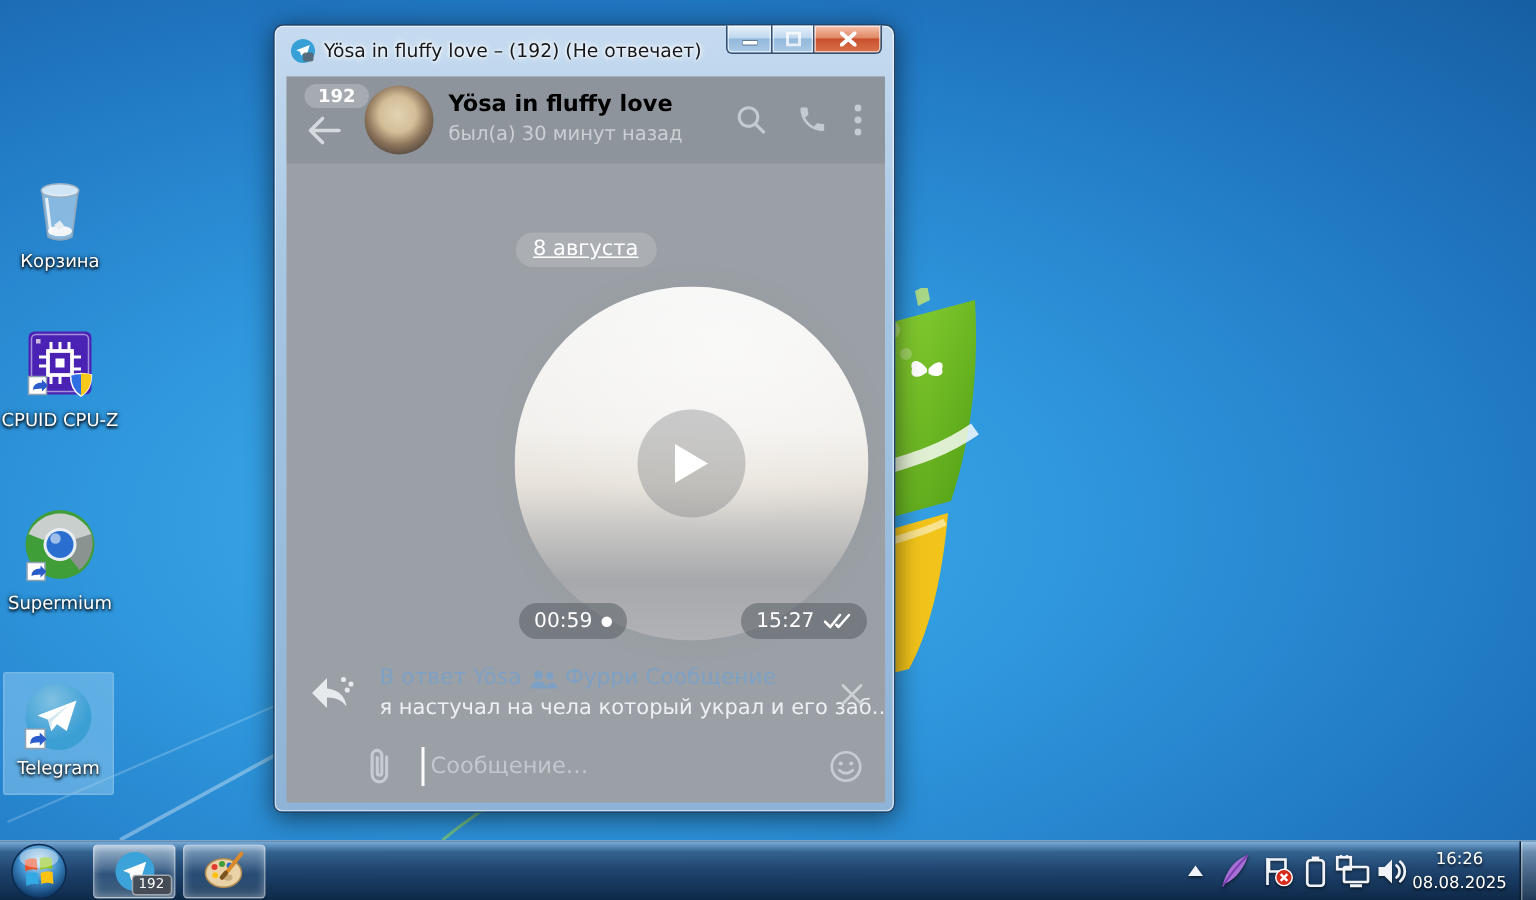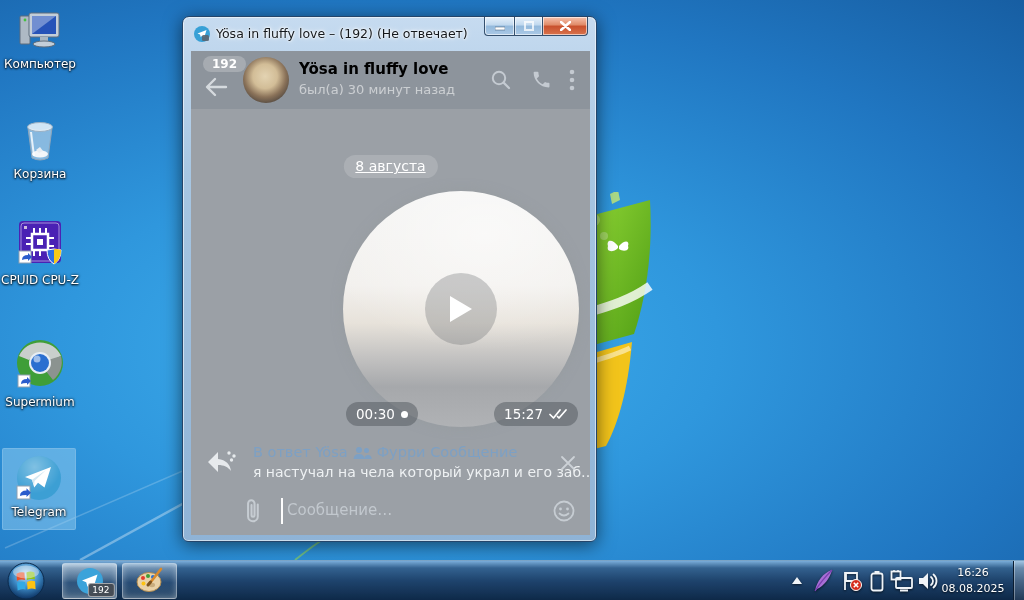--- a/index.html
+++ b/index.html
@@ -124,32 +124,20 @@
     <path d="M2,170 C16,166 30,162 42,156" stroke="rgba(255,255,255,.5)" stroke-width="5" fill="none"></path>
     <polygon points="22,2 30,-2 32,8 24,12" fill="rgba(190,228,120,.85)"></polygon>
     <circle cx="6" cy="28" r="6" fill="rgba(255,255,255,.3)"></circle>
     <circle cx="16" cy="44" r="4" fill="rgba(255,255,255,.25)"></circle>
     <g transform="translate(30,48)">
       <path d="M0,6 C-6,-2 -12,0 -10,6 C-12,12 -5,13 0,8 Z" fill="#fff"></path>
       <path d="M1,6 C7,-1 12,1 10,6 C12,11 5,12 1,9 Z" fill="#fff"></path>
     </g>
   </svg>
 
-  <div class="dicon abs" style="left:0;top:8px">
-    <svg width="46" height="46" viewBox="0 0 46 46">
-      <rect x="3" y="8" width="10" height="28" rx="1" fill="#aeb9c4" stroke="#5f6d7c"></rect>
-      <circle cx="8" cy="12" r="1.4" fill="#43c33f"></circle>
-      <rect x="12" y="5" width="30" height="24" rx="2" fill="#c3ced9" stroke="#5f6d7c"></rect>
-      <rect x="15" y="8" width="24" height="18" fill="#2653b8"></rect>
-      <path d="M15,8 L39,8 L15,26 Z" fill="rgba(255,255,255,.35)"></path>
-      <rect x="23" y="29" width="8" height="5" fill="#aab6c2"></rect>
-      <ellipse cx="27" cy="36" rx="11" ry="3" fill="#c3ced9" stroke="#5f6d7c"></ellipse>
-    </svg>
-    <div class="ilabel">Компьютер</div>
-  </div>
 
   <div class="dicon abs" style="left:0;top:114px">
     <svg width="46" height="50" viewBox="0 0 46 50">
       <path d="M11,14 L15,44 Q23,48 31,44 L35,14 Q23,19 11,14 Z" fill="rgba(215,229,241,.55)" stroke="#8fa6ba"></path>
       <ellipse cx="23" cy="13" rx="12.5" ry="4.5" fill="rgba(238,247,253,.85)" stroke="#9ab0c4"></ellipse>
       <ellipse cx="23" cy="40" rx="8" ry="3.5" fill="#f3f6f9"></ellipse>
       <path d="M19,36 l4,-3 3,4 -4,2 Z" fill="#e8edf2"></path>
       <path d="M14,18 L17,42" stroke="rgba(255,255,255,.8)" stroke-width="2"></path>
     </svg>
     <div class="ilabel">Корзина</div>
@@ -270,21 +258,21 @@
 
         <div id="video-circle" class="abs">
           <div id="play-btn" class="abs">
             <svg width="26" height="30" viewBox="0 0 26 30">
               <path d="M2,2 L24,15 L2,28 Z" fill="#fff"></path>
             </svg>
           </div>
         </div>
 
         <div id="dur-pill" class="abs vpill">
-          <span>00:30</span>
+          <span>00:59</span>
           <span class="dot"></span>
         </div>
         <div id="time-pill" class="abs vpill">
           <span>15:27</span>
           <svg width="19" height="12" viewBox="0 0 19 12">
             <path d="M1,6.5 L4.5,10 L11,2" stroke="#fff" stroke-width="1.7" fill="none" stroke-linecap="round" stroke-linejoin="round"></path>
             <path d="M8.5,8.5 L10,10 L17,2" stroke="#fff" stroke-width="1.7" fill="none" stroke-linecap="round" stroke-linejoin="round"></path>
           </svg>
         </div>
       </div>

